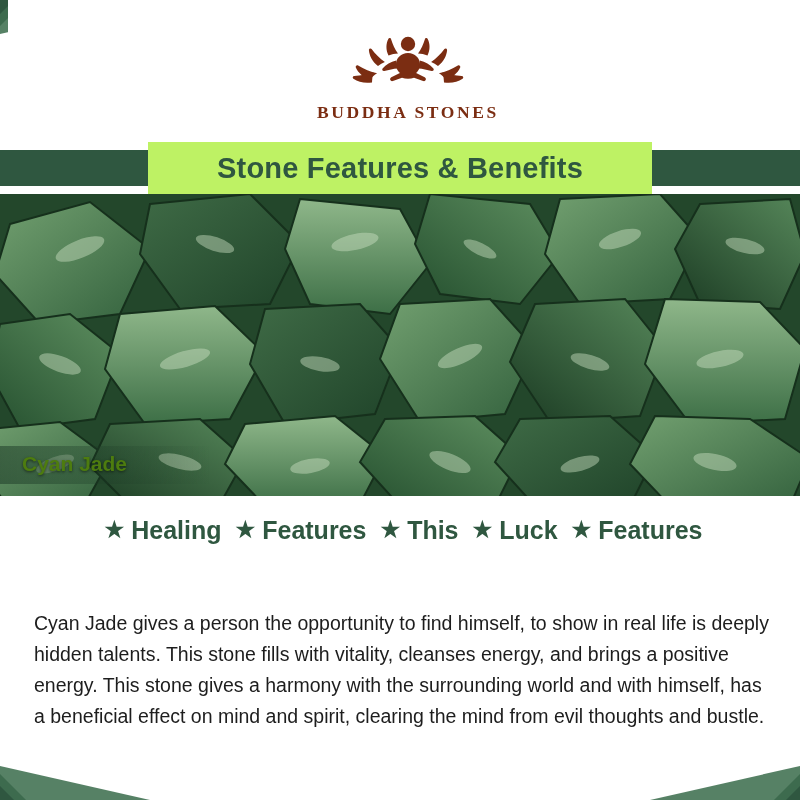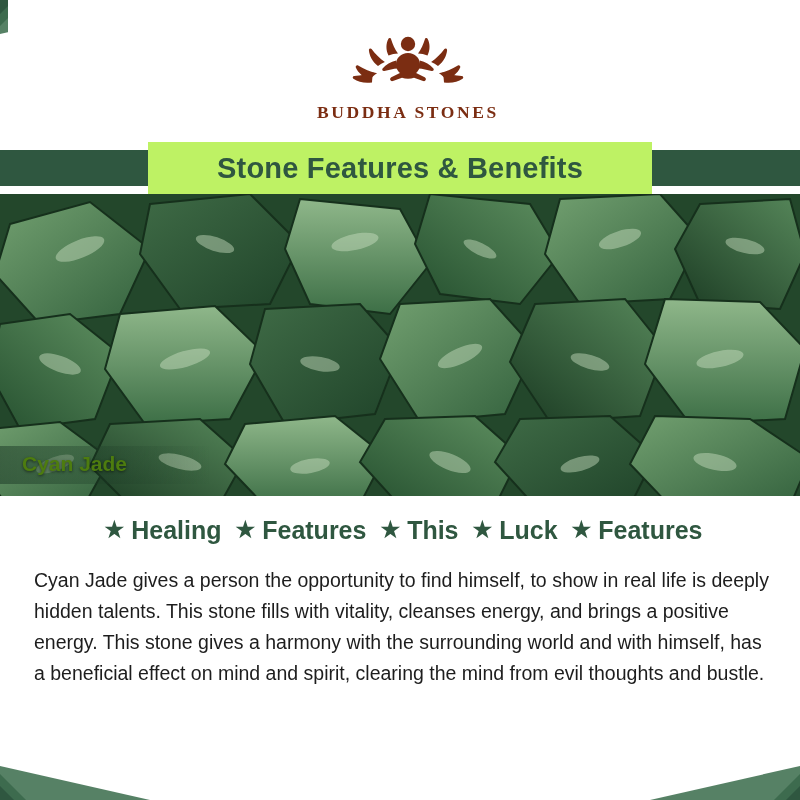--- a/index.html
+++ b/index.html
@@ -214,21 +214,21 @@
     color: #2f5740;
     font-size: 22px;
     margin: 0 7px;
     position: relative;
     top: -2px;
   }
 
   
   .body-text {
     position: absolute;
-    top: 545px;
+    top: 588px;
     left: 34px;
     width: 740px;
     font-size: 19.5px;
     line-height: 31px;
     color: #1d1d1d;
     text-align: left;
     z-index: 3;
     font-family: "Liberation Sans", sans-serif;
   }
 </style>

